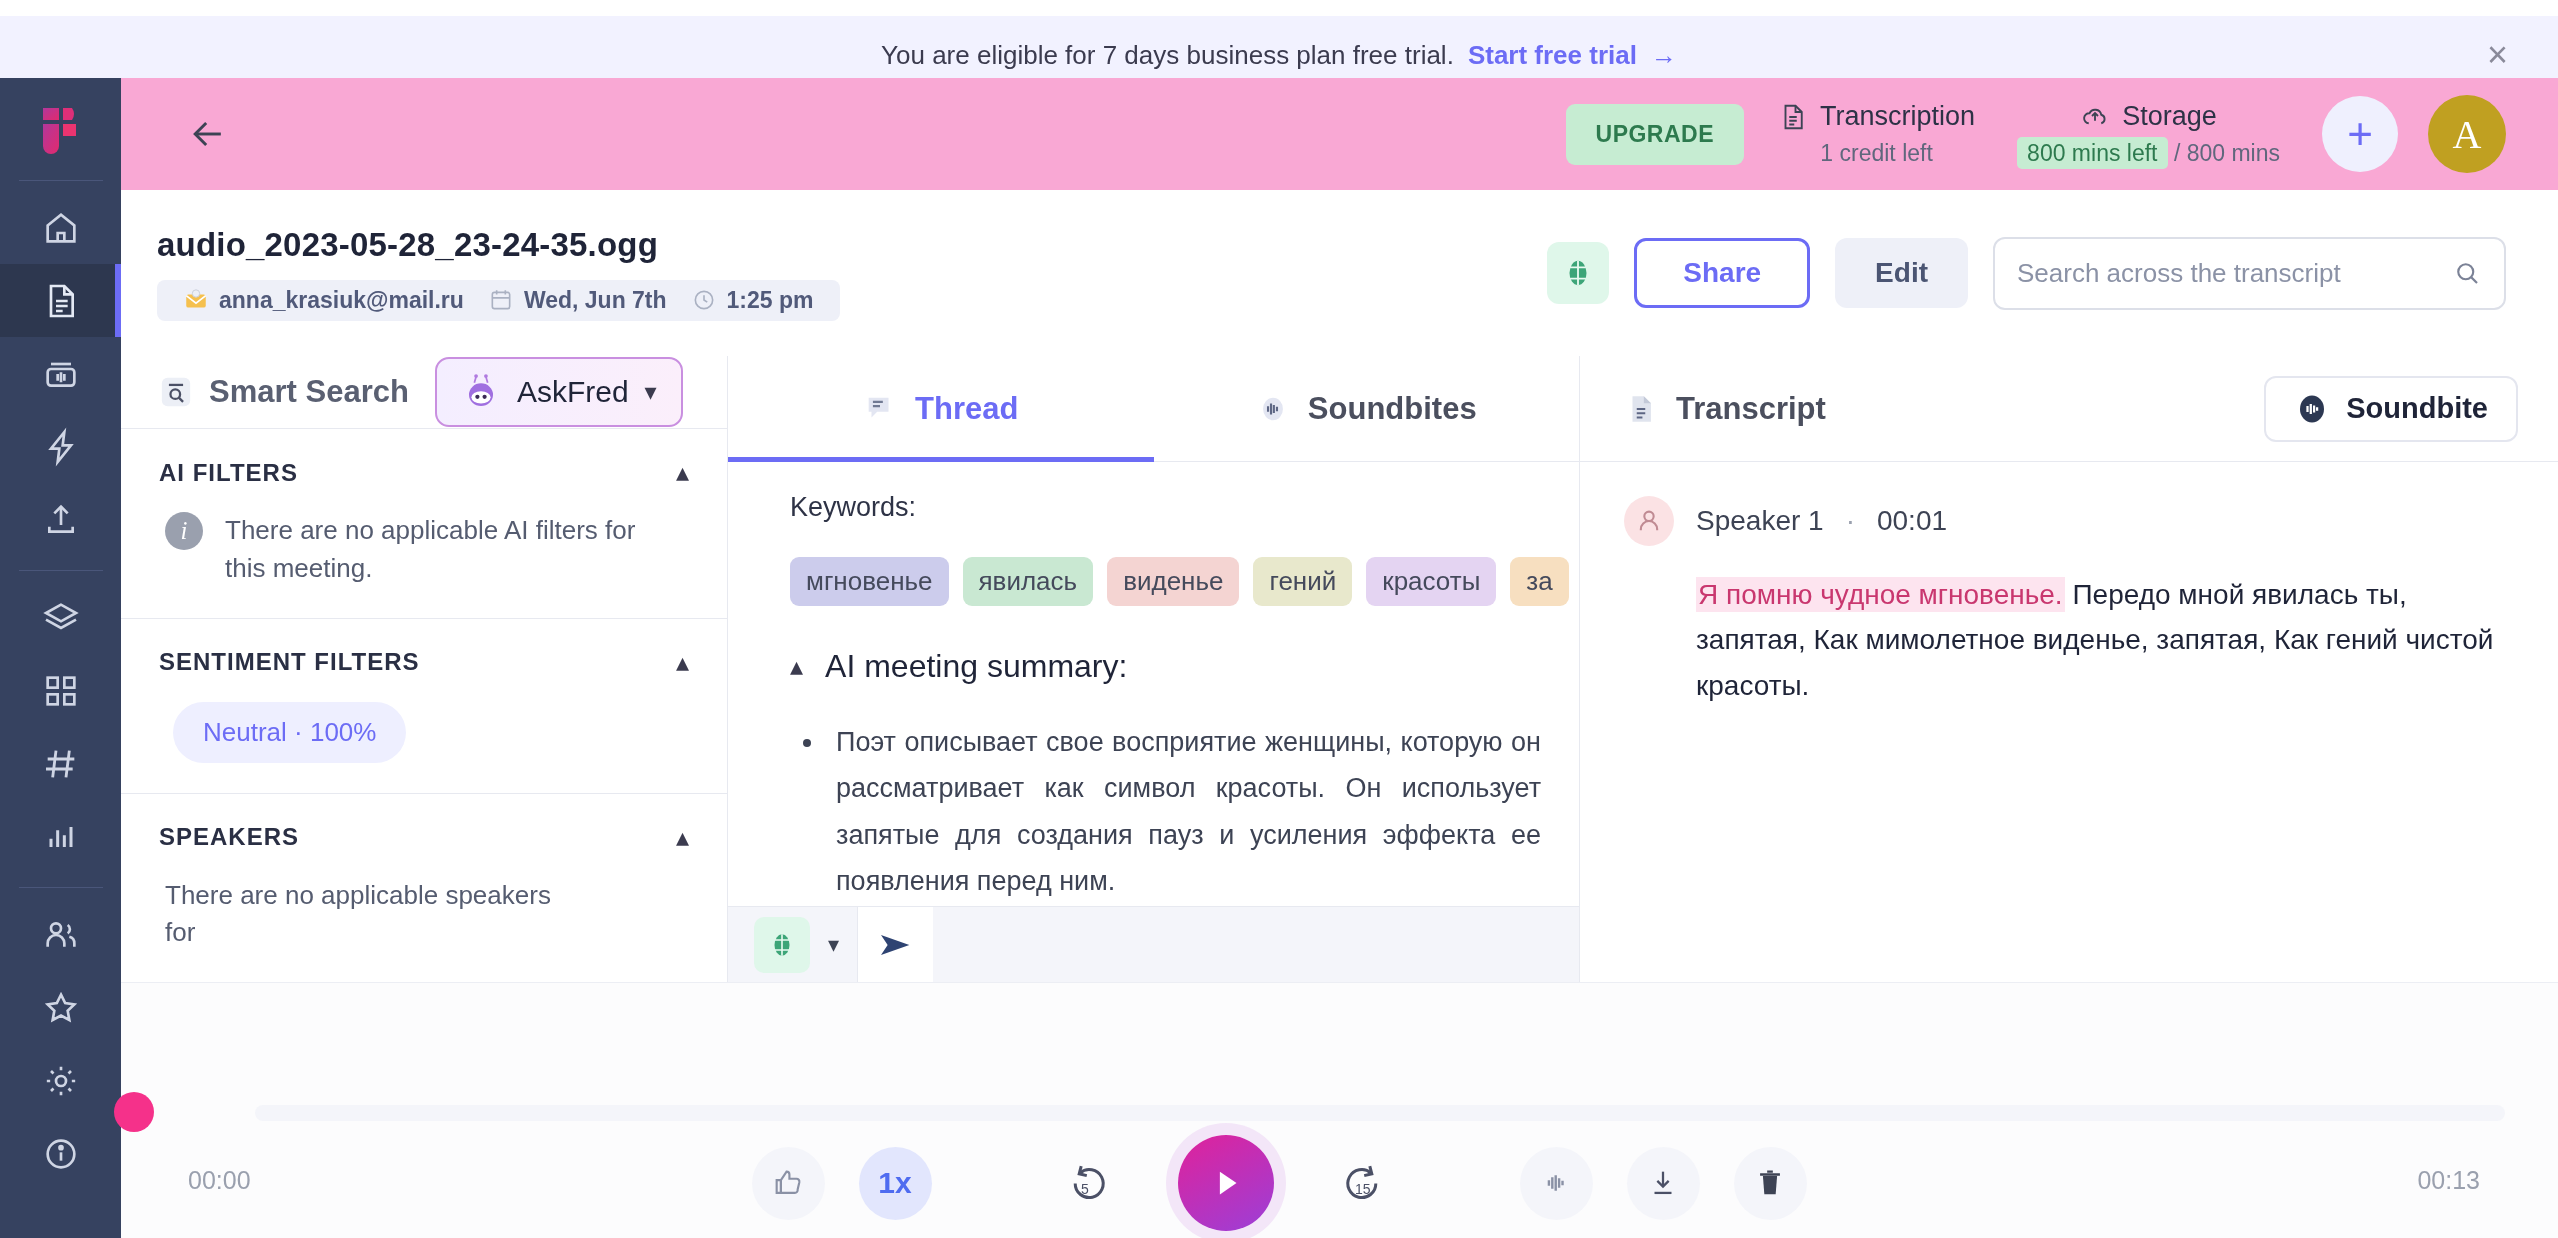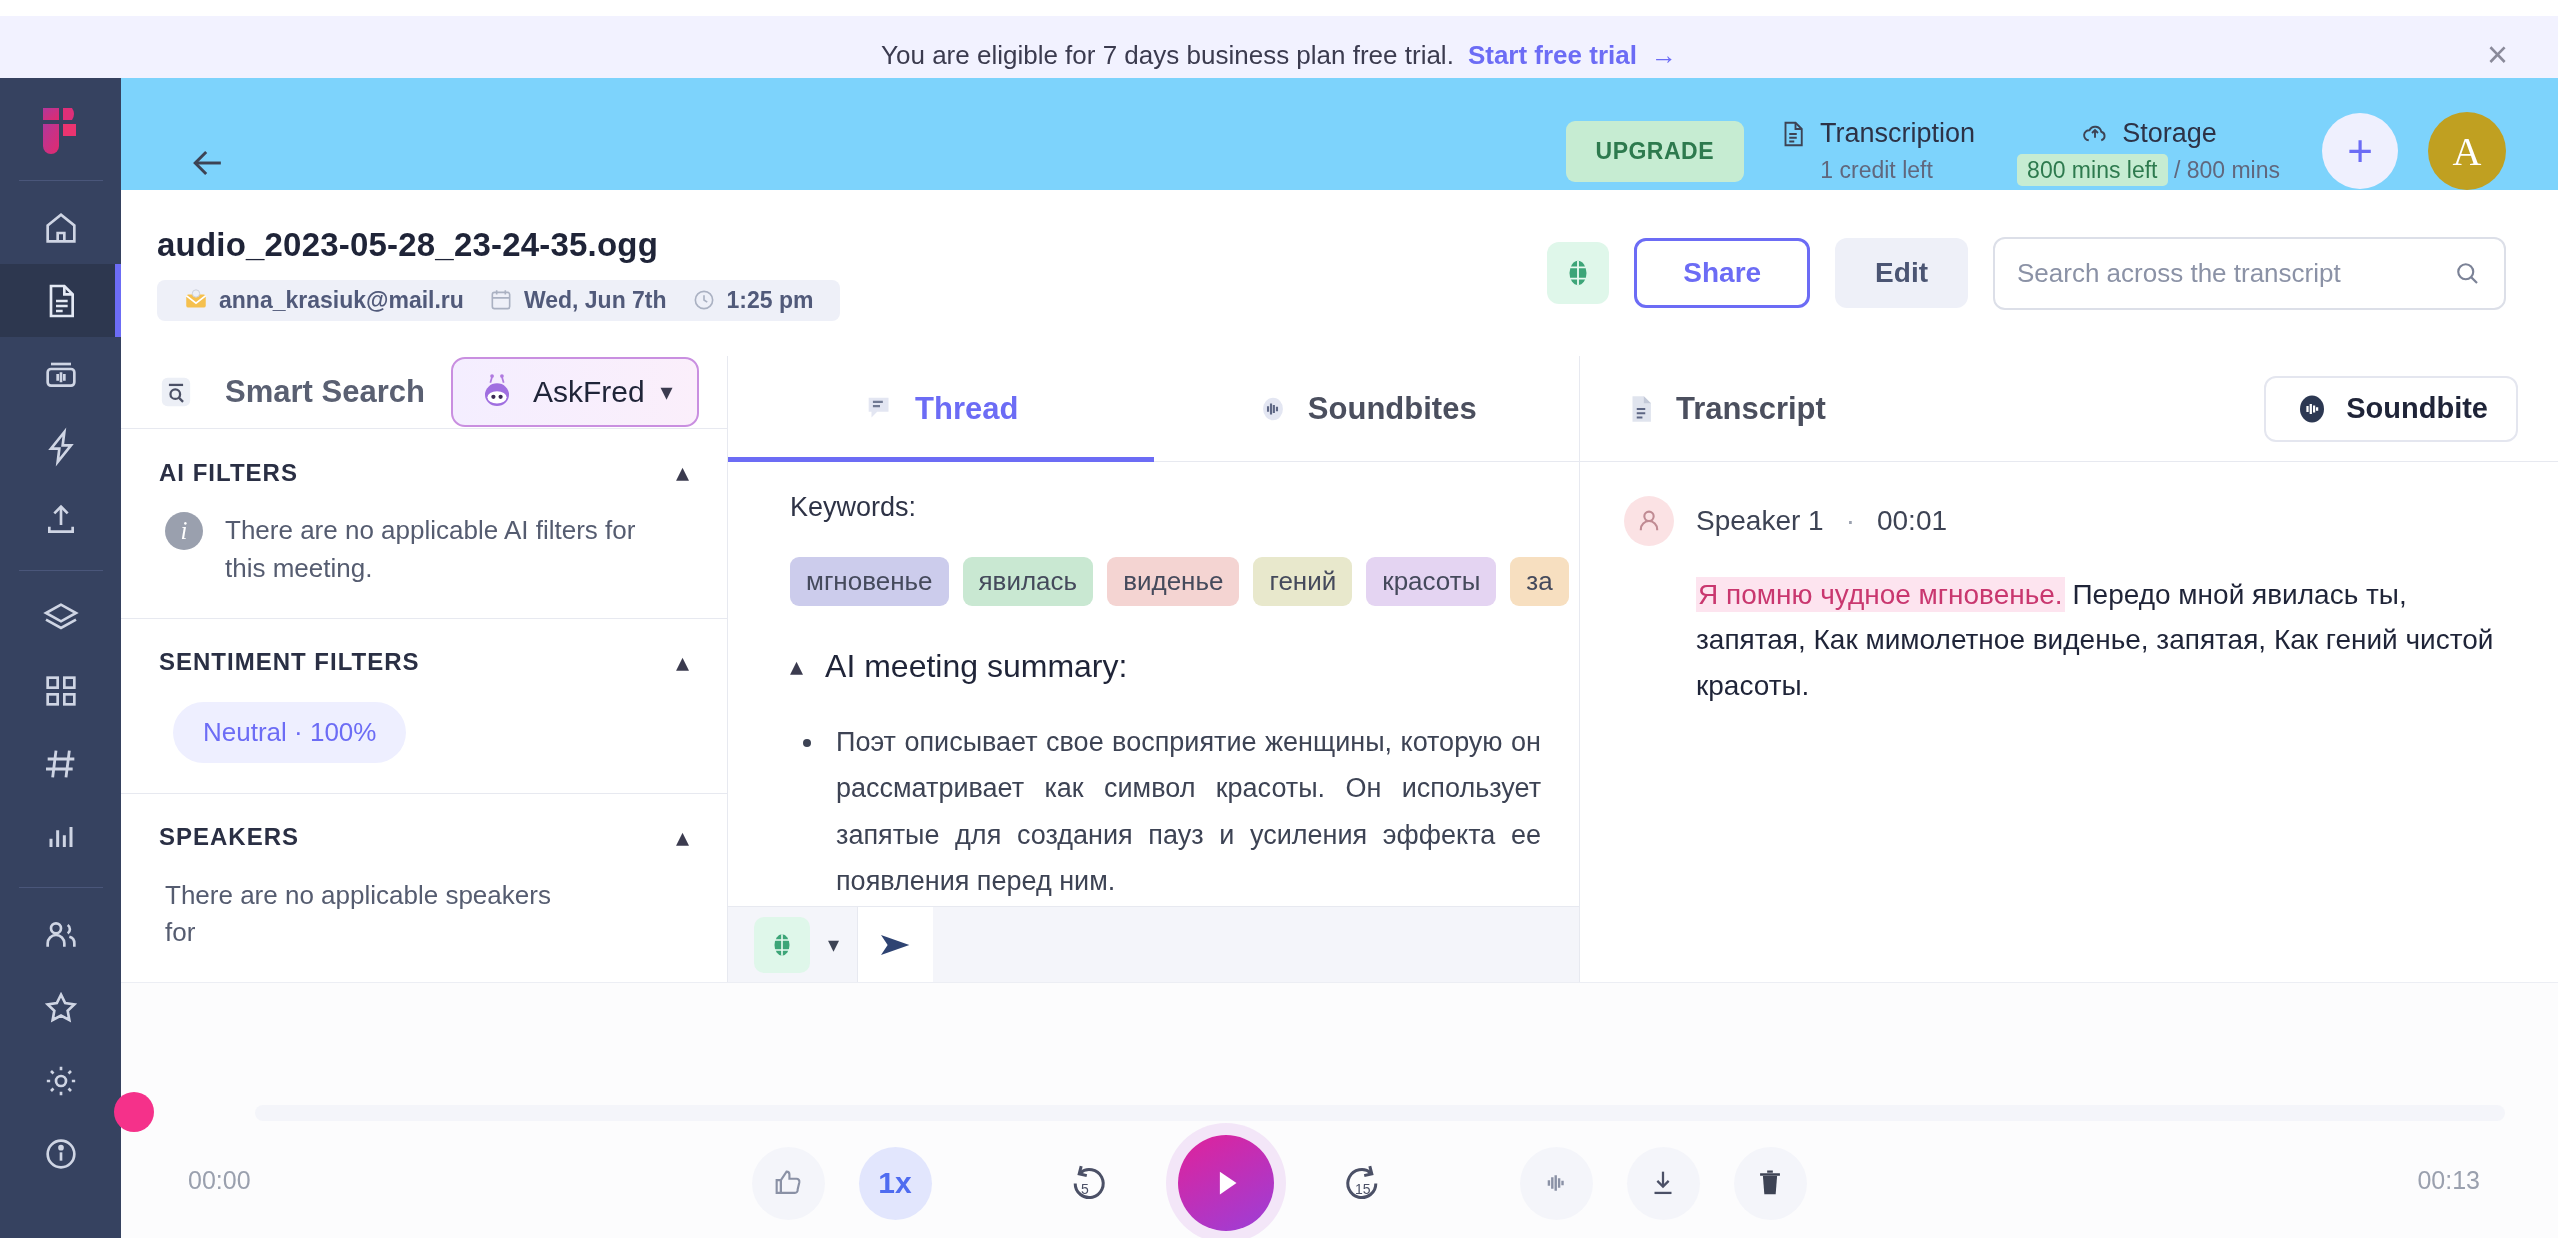--- a/index.html
+++ b/index.html
@@ -43,21 +43,21 @@
   .rail-item.active { background: #2d374f; }
   .rail-item.active::after {
     content: ""; position: absolute; right: 0; top: 0; width: 6px; height: 100%;
     background: #6c6cf5;
   }
   .rail-item svg { width: 40px; height: 40px; }
 
   
   .appbar {
     position: absolute; left: 121px; top: 78px; width: 2437px; height: 112px;
-    background: #7dd3fc; display: flex; align-items: flex-end;
+    background: #f9a8d4; display: flex; align-items: center;
     border-bottom: 0px;
   }
   .back-btn {
     margin-left: 60px; width: 54px; height: 54px; display: flex;
     align-items: center; justify-content: center; cursor: pointer;
   }
   .appbar-right {
     margin-left: auto; display: flex; align-items: center; gap: 0px; padding-right: 52px;
   }
   .upgrade-btn {
@@ -128,21 +128,21 @@
   }
   .col-left { width: 607px; border-right: 1px solid #e7e9f0; display: flex; flex-direction: column; }
   .col-mid  { width: 852px; border-right: 1px solid #e7e9f0; display: flex; flex-direction: column; position: relative; }
   .col-right{ flex: 1; display: flex; flex-direction: column; }
 
   .panel-head {
     height: 106px; display: flex; align-items: center;
     border-bottom: 1px solid #e7e9f0; position: relative;
   }
   .ss-tab {
-    display: flex; align-items: center; gap: 32px; margin-left: 38px; cursor: pointer;
+    display: flex; align-items: center; gap: 16px; margin-left: 38px; cursor: pointer;
   }
   .ss-tab .lbl { font-size: 31px; font-weight: bold; color: #5a6072; }
   .askfred-btn {
     margin-left: 26px; display: flex; align-items: center; gap: 16px;
     border: 2px solid #c98fe0; border-radius: 14px;
     background: linear-gradient(90deg,#f4eeff,#fbeffb);
     padding: 13px 24px; cursor: pointer;
   }
   .askfred-btn .lbl { font-size: 30px; color: #1f2438; }
   .chev { color: #3b3b4f; font-size: 24px; }

